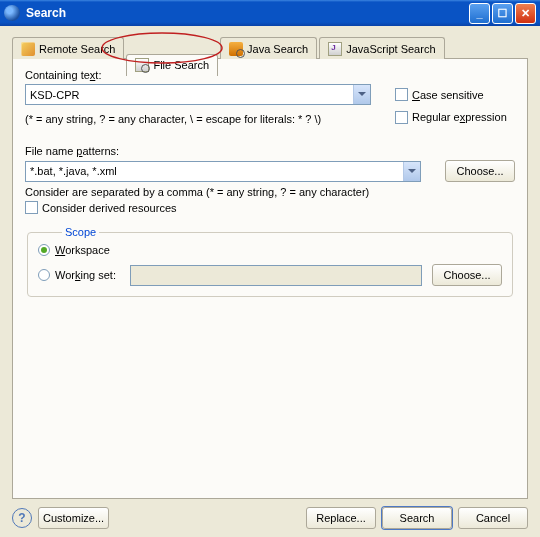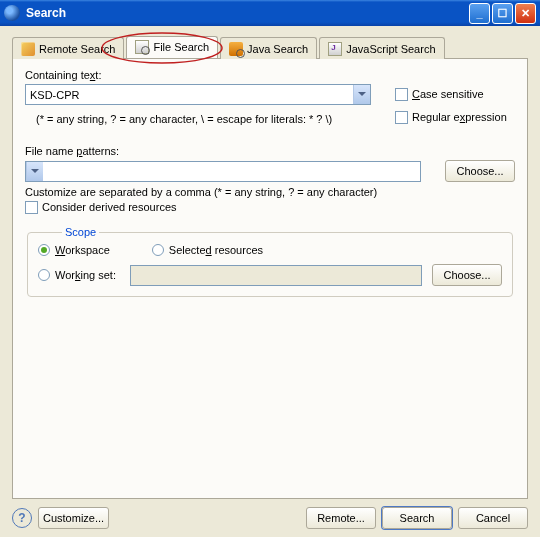--- a/index.html
+++ b/index.html
@@ -65,21 +65,21 @@
     border: 1px solid #aca899;
     border-bottom: none;
     background: #ece9d8;
     border-radius: 3px 3px 0 0;
     margin-right: 2px;
     position: relative;
     top: 1px;
   }
   .tab.active {
     background: #fcfbf8;
-    top: 0;
+    top: 18px;
     padding-bottom: 4px;
   }
   .tab .ticon {
     width: 14px; height: 14px;
     display: inline-block;
   }
   .ticon.remote { background: linear-gradient(135deg,#f5d060,#e09030); border-radius:2px; box-shadow: inset 1px 1px 0 #fff5; }
   .ticon.file { background: linear-gradient(to bottom,#fff,#d0d0d0); border:1px solid #a0a080; position:relative; }
   .ticon.file::after { content:""; position:absolute; right:-2px; bottom:-2px; width:7px; height:7px; border:1.5px solid #555; border-radius:50%; background:transparent; }
   .ticon.java { background: linear-gradient(to bottom,#f5b040,#d07000); border-radius:2px; position:relative;}
@@ -118,21 +118,21 @@
   .combo .dropbtn {
     width:17px; height:100%;
     background: linear-gradient(to bottom,#d7e5fb,#b0c8ea);
     border-left:1px solid #b3c8e6;
     display:flex; align-items:center; justify-content:center;
   }
   .combo .dropbtn::after {
     content:""; border:4px solid transparent; border-top-color:#4d6185; margin-top:3px;
   }
   .checkbox {
-    display:flex; gap:4px;
+    display:flex; align-items:center; gap:4px;
   }
   .checkbox .box {
     width:13px; height:13px; border:1px solid #7f9db9; background:white;
   }
   .hint { margin-top:4px; color:#000; }
   .btn {
     height:22px;
     padding: 0 4px;
     min-width:70px;
     border:1px solid #aca899;
@@ -222,70 +222,67 @@
     <div class="row">
       <div class="combo" style="flex:1">
         <input value="KSD-CPR" style="">
         <div class="dropbtn"></div>
       </div>
       <label class="checkbox" style="width:120px">
         <span class="box"></span>
         <span><span class="u">C</span>ase sensitive</span>
       </label>
     </div>
-    <div class="row" style="margin-top:4px;margin-left:11px;">
+    <div class="row" style="margin-top:4px;">
       <div class="hint" style="flex:1">(* = any string, ? = any character, \ = escape for literals: * ? \)</div>
       <label class="checkbox" style="width:120px">
         <span class="box"></span>
         <span>Regular e<span class="u">x</span>pression</span>
       </label>
     </div>
 
     <div class="field-label" style="margin-top:20px">
       File name <span class="u">p</span>atterns:
     </div>
     <div class="row">
       <div class="combo" style="flex:1">
+        <input value="*.bat, *.java, *.xml" style="">
         <div class="dropbtn"></div>
       </div>
       <button class="btn">Choose...</button>
     </div>
-    <div class="hint">Customize are separated by a comma (* = any string, ? = any character)</div>
+    <div class="hint">Consider are separated by a comma (* = any string, ? = any character)</div>
     <label class="checkbox" style="margin-top:3px">
       <span class="box"></span>
       <span>Consider derived resources</span>
     </label>
 
     <fieldset class="scope">
       <legend>Scope</legend>
       <div class="row" style="gap:42px;">
         <label class="radio">
           <span class="r checked"></span>
           <span><span class="u">W</span>orkspace</span>
         </label>
-        <label class="radio">
-          <span class="r"></span>
-          <span>Selecte<span class="u">d</span> resources</span>
-        </label>
       </div>
       <div class="row" style="margin-top:8px; gap:10px;">
         <label class="radio" style="width:82px">
           <span class="r"></span>
           <span>Wor<span class="u">k</span>ing set:</span>
         </label>
         <div class="ws-input"></div>
         <button class="btn">Choose...</button>
       </div>
     </fieldset>
 
     <div style="flex:1"></div>
   </div>
 
   <div class="bottom-bar">
     <span class="help">?</span>
     <button class="btn">Customize...</button>
     <span style="flex:1"></span>
-    <button class="btn">Remote...</button>
+    <button class="btn">Replace...</button>
     <button class="btn default">Search</button>
     <button class="btn">Cancel</button>
   </div>
 
 </div>
 
 </body></html>

